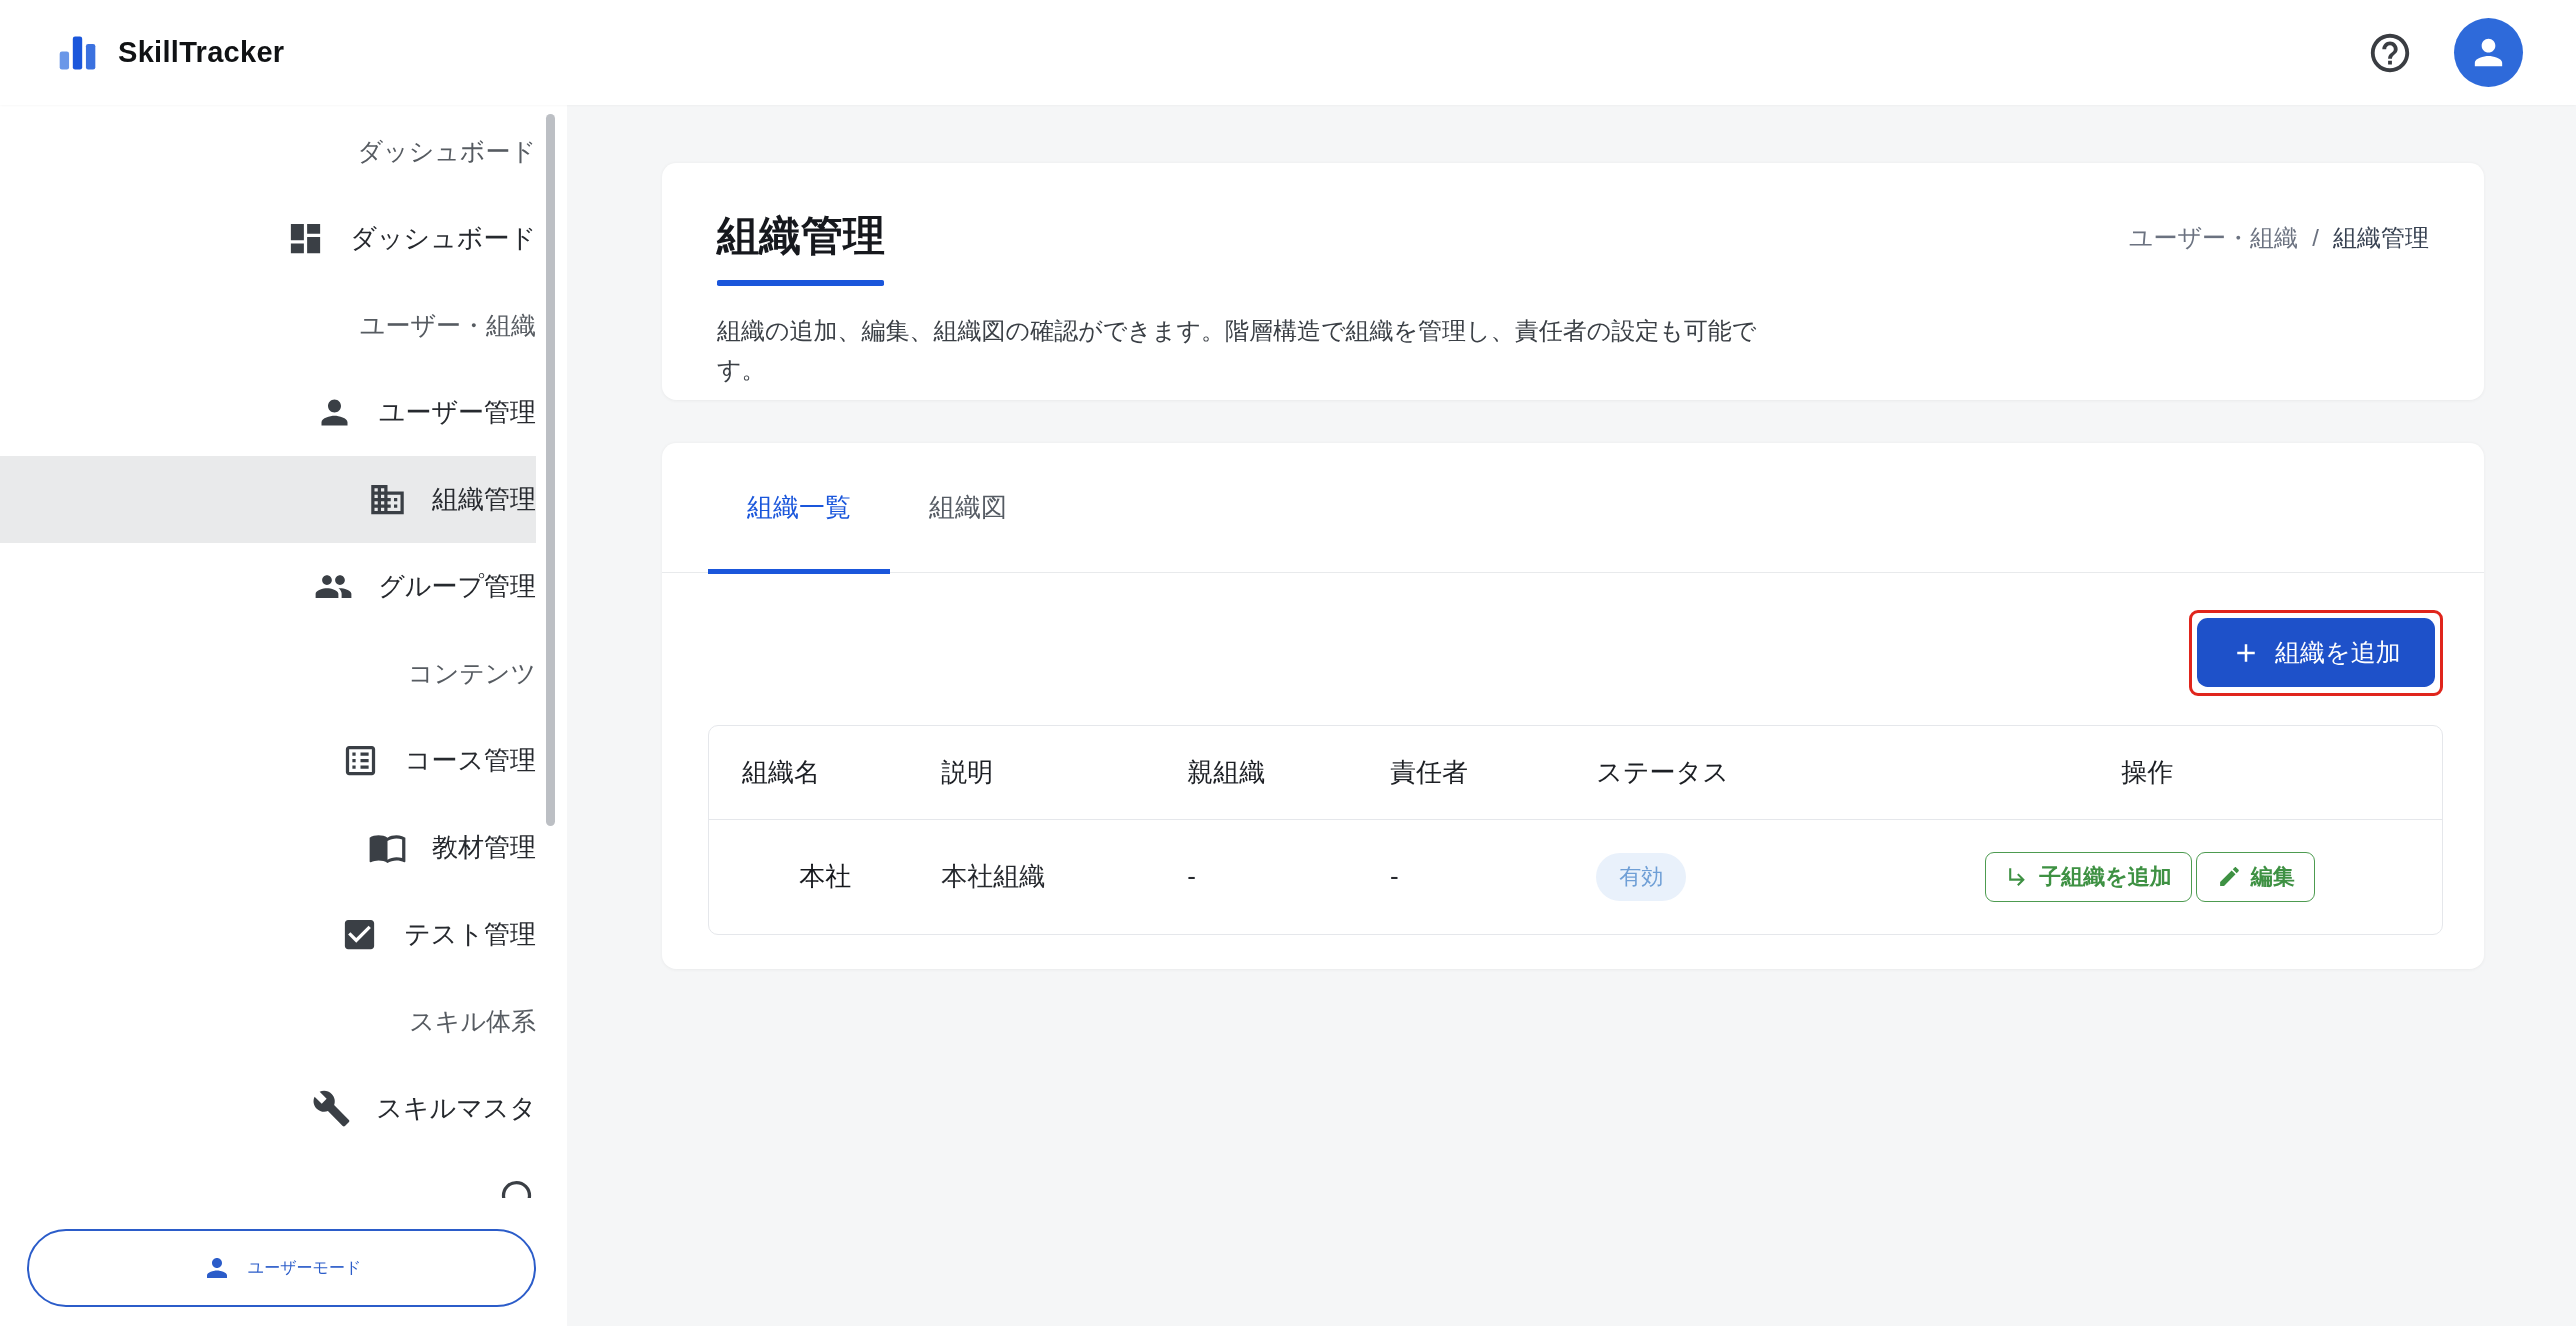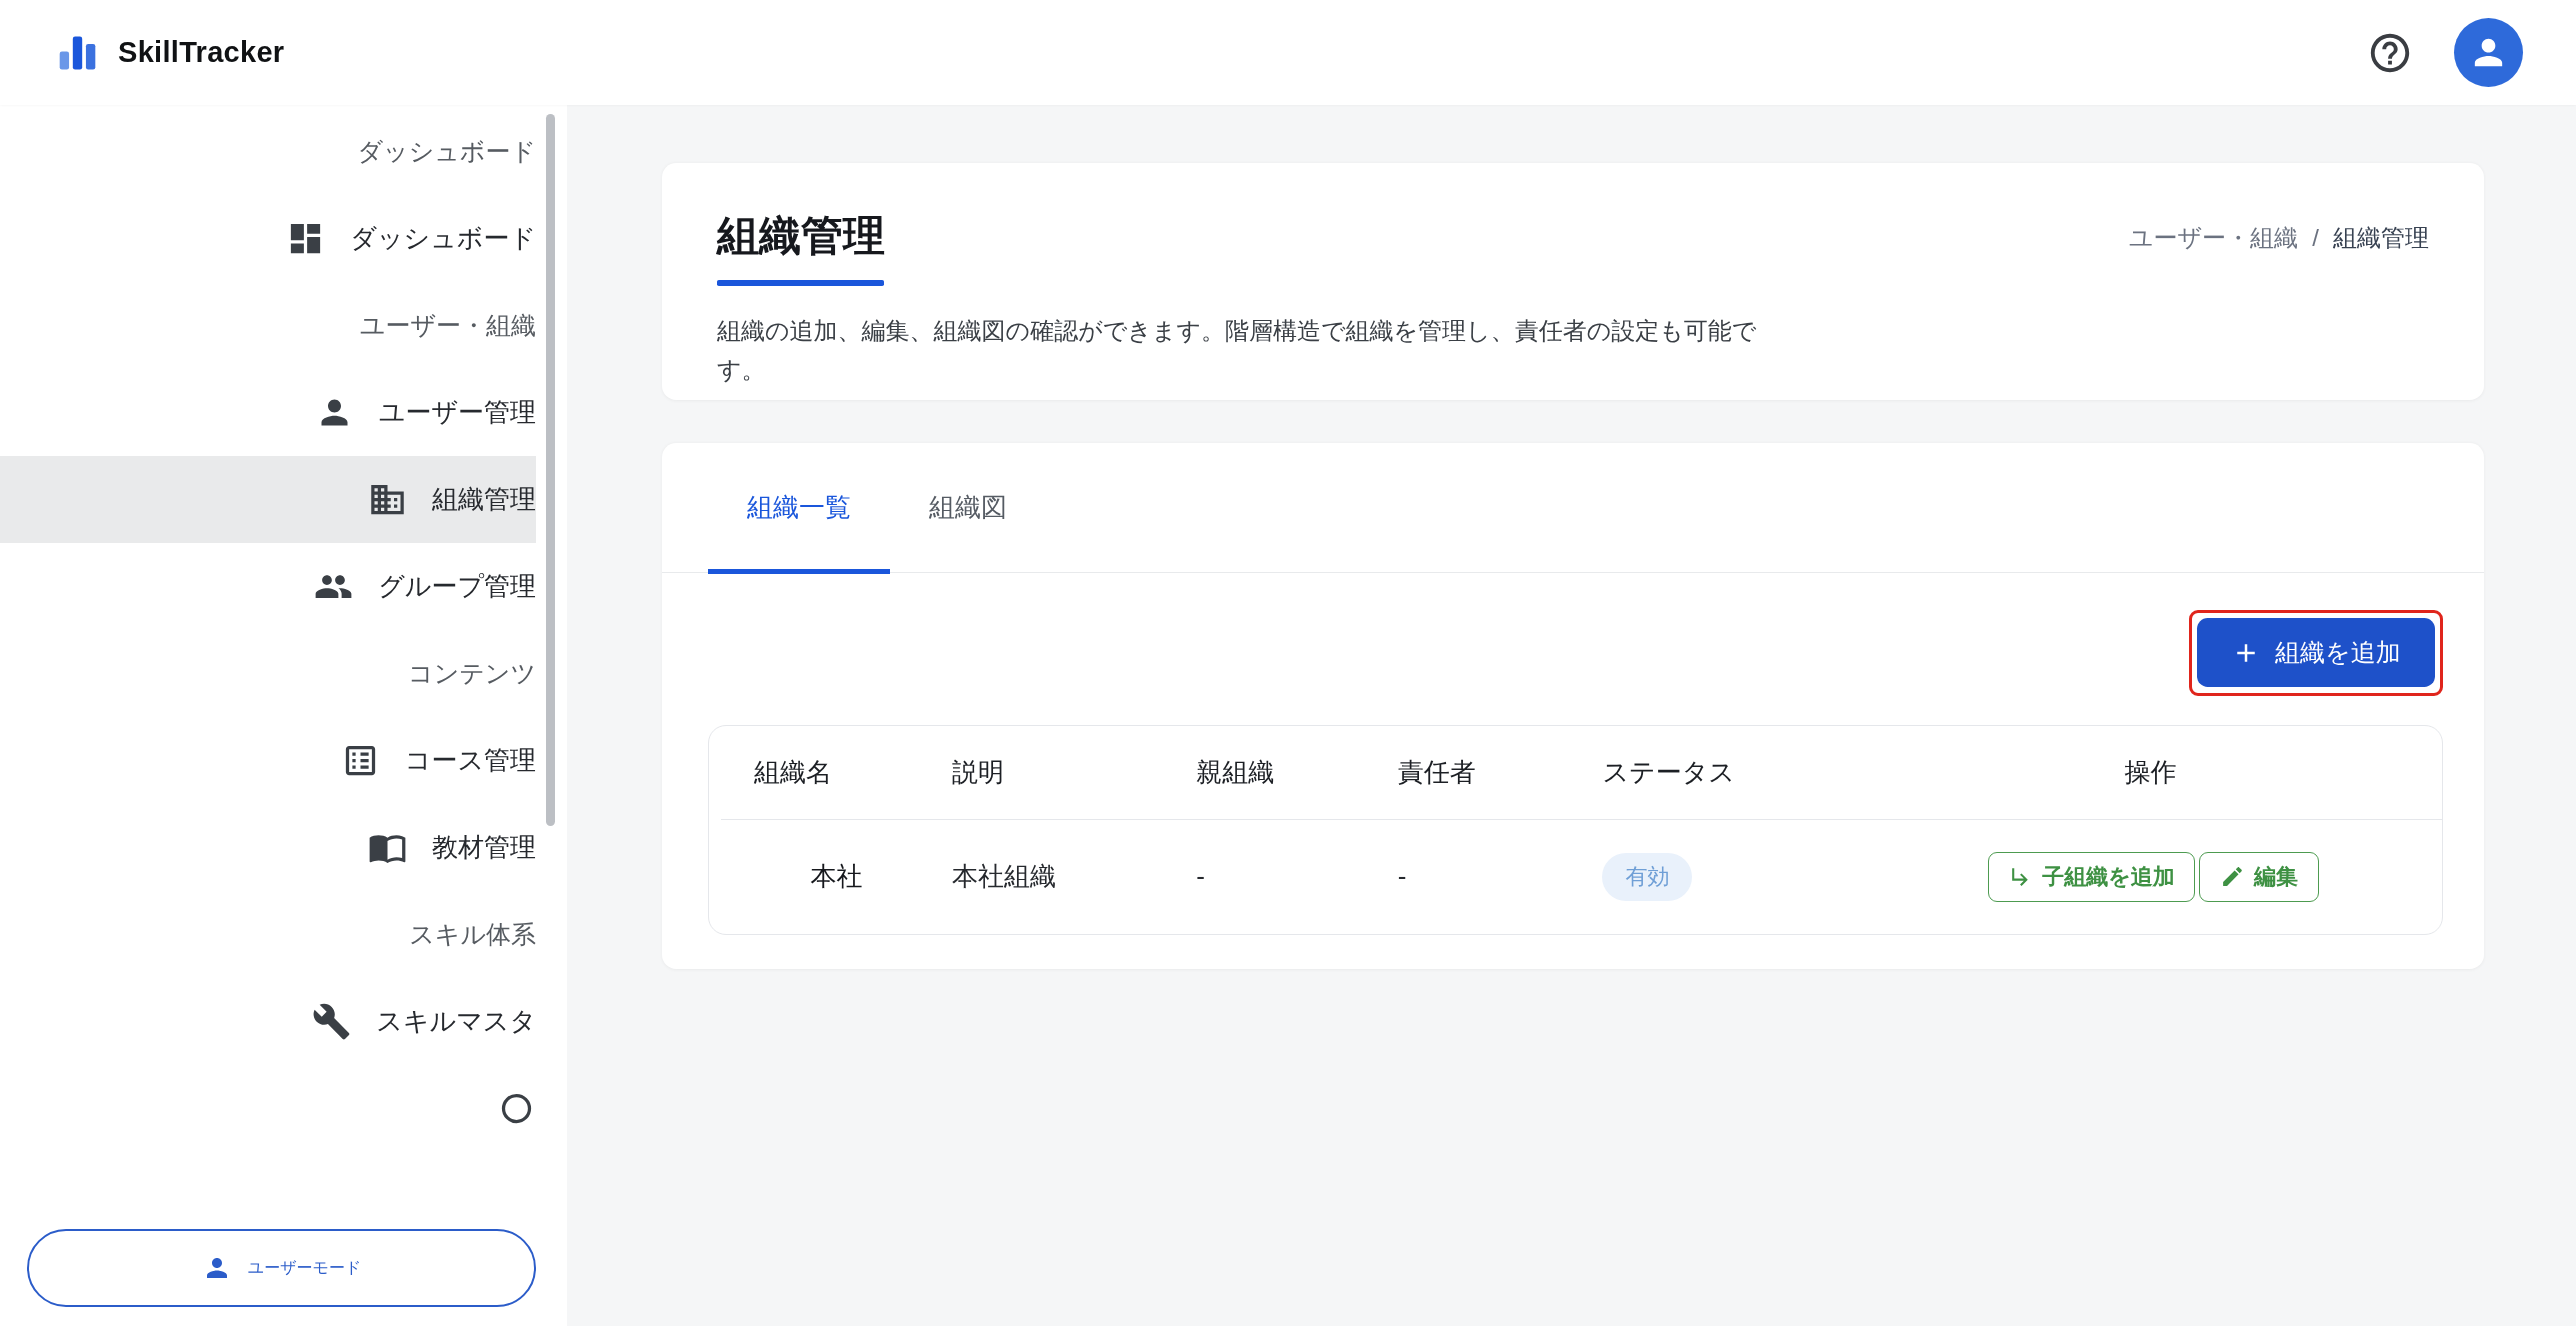--- a/index.html
+++ b/index.html
@@ -81,21 +81,21 @@
 
   .toolbar-row { display: flex; justify-content: flex-end; padding: 37px 41px 0 46px; }
   .annotation { border: 3.6px solid #e0251c; border-radius: 9px; padding: 5.3px; }
   .add-btn {
     display: flex; align-items: center; gap: 14.2px; height: 69px; padding: 0 34px;
     background: #1e51c9; color: #ffffff; font-size: 25px; font-family: inherit;
     border: none; border-radius: 10.7px; cursor: pointer;
   }
   .add-btn svg { width: 30px; height: 30px; }
 
-  .table { margin: 29px 41px 0 46px; border: 1.8px solid #e5e7eb; border-radius: 18px; overflow: hidden; padding-left: 12px; }
+  .table { margin: 29px 41px 0 46px; border: 1.8px solid #e5e7eb; border-radius: 10px; overflow: hidden; }
   .t-header, .t-row {
     display: grid;
     grid-template-columns: 11.5% 14.2% 11.7% 11.9% 24% 26.7%;
     align-items: center;
   }
   .t-header { height: 94px; border-bottom: 1.8px solid #e5e7eb; font-size: 26px; font-weight: 500; color: #1c1f24; }
   .t-row { height: 114px; font-size: 26px; color: #26292e; }
   .t-cell { padding-left: 33px; }
   .th-actions { padding-left: 142px; }
   .cell-name { font-weight: 500; color: #16181d; text-align: center; }
@@ -191,20 +191,28 @@
       </span>
       <span>コース管理</span>
     </div>
     <div class="nav-row nav-item">
       <span class="nav-icon">
         <svg viewBox="0 0 24 24" fill="currentColor">
             <path d="M21 5c-1.11-.35-2.33-.5-3.5-.5-1.95 0-4.05.4-5.5 1.5-1.45-1.1-3.55-1.5-5.5-1.5S2.45 4.9 1 6v14.65c0 .25.25.5.5.5.1 0 .15-.05.25-.05C3.1 20.45 5.05 20 6.5 20c1.95 0 4.05.4 5.5 1.5 1.35-.85 3.8-1.5 5.5-1.5 1.65 0 3.35.3 4.75 1.05.1.05.15.05.25.05.25 0 .5-.25.5-.5V6c-.6-.45-1.25-.75-2-1zm0 13.5c-1.1-.35-2.3-.5-3.5-.5-1.7 0-4.15.65-5.5 1.5V8c1.35-.85 3.8-1.5 5.5-1.5 1.2 0 2.4.15 3.5.5v11.5z"></path>
           </svg>
       </span>
       <span>教材管理</span>
+    </div>
+    <div class="nav-row nav-item">
+      <span class="nav-icon">
+        <svg viewBox="0 0 24 24" fill="currentColor">
+            <path d="M19 3H5c-1.1 0-2 .9-2 2v14c0 1.1.9 2 2 2h14c1.1 0 2-.9 2-2V5c0-1.1-.9-2-2-2zm-9 14l-5-5 1.41-1.41L10 14.17l7.59-7.59L19 8l-9 9z"></path>
+          </svg>
+      </span>
+      <span>テスト管理</span>
     </div>
 
     <div class="nav-row section-label">
       <span>スキル体系</span>
     </div>
     <div class="nav-row nav-item">
       <span class="nav-icon">
         <svg viewBox="0 0 24 24" fill="currentColor">
             <path d="M22.7 19l-9.1-9.1c.9-2.3.4-5-1.5-6.9-2-2-5-2.4-7.4-1.3L9 6 6 9 1.6 4.7C.4 7.1.9 10.1 2.9 12.1c1.9 1.9 4.6 2.4 6.9 1.5l9.1 9.1c.4.4 1 .4 1.4 0l2.3-2.3c.5-.4.5-1.1.1-1.4z"></path>
           </svg>

